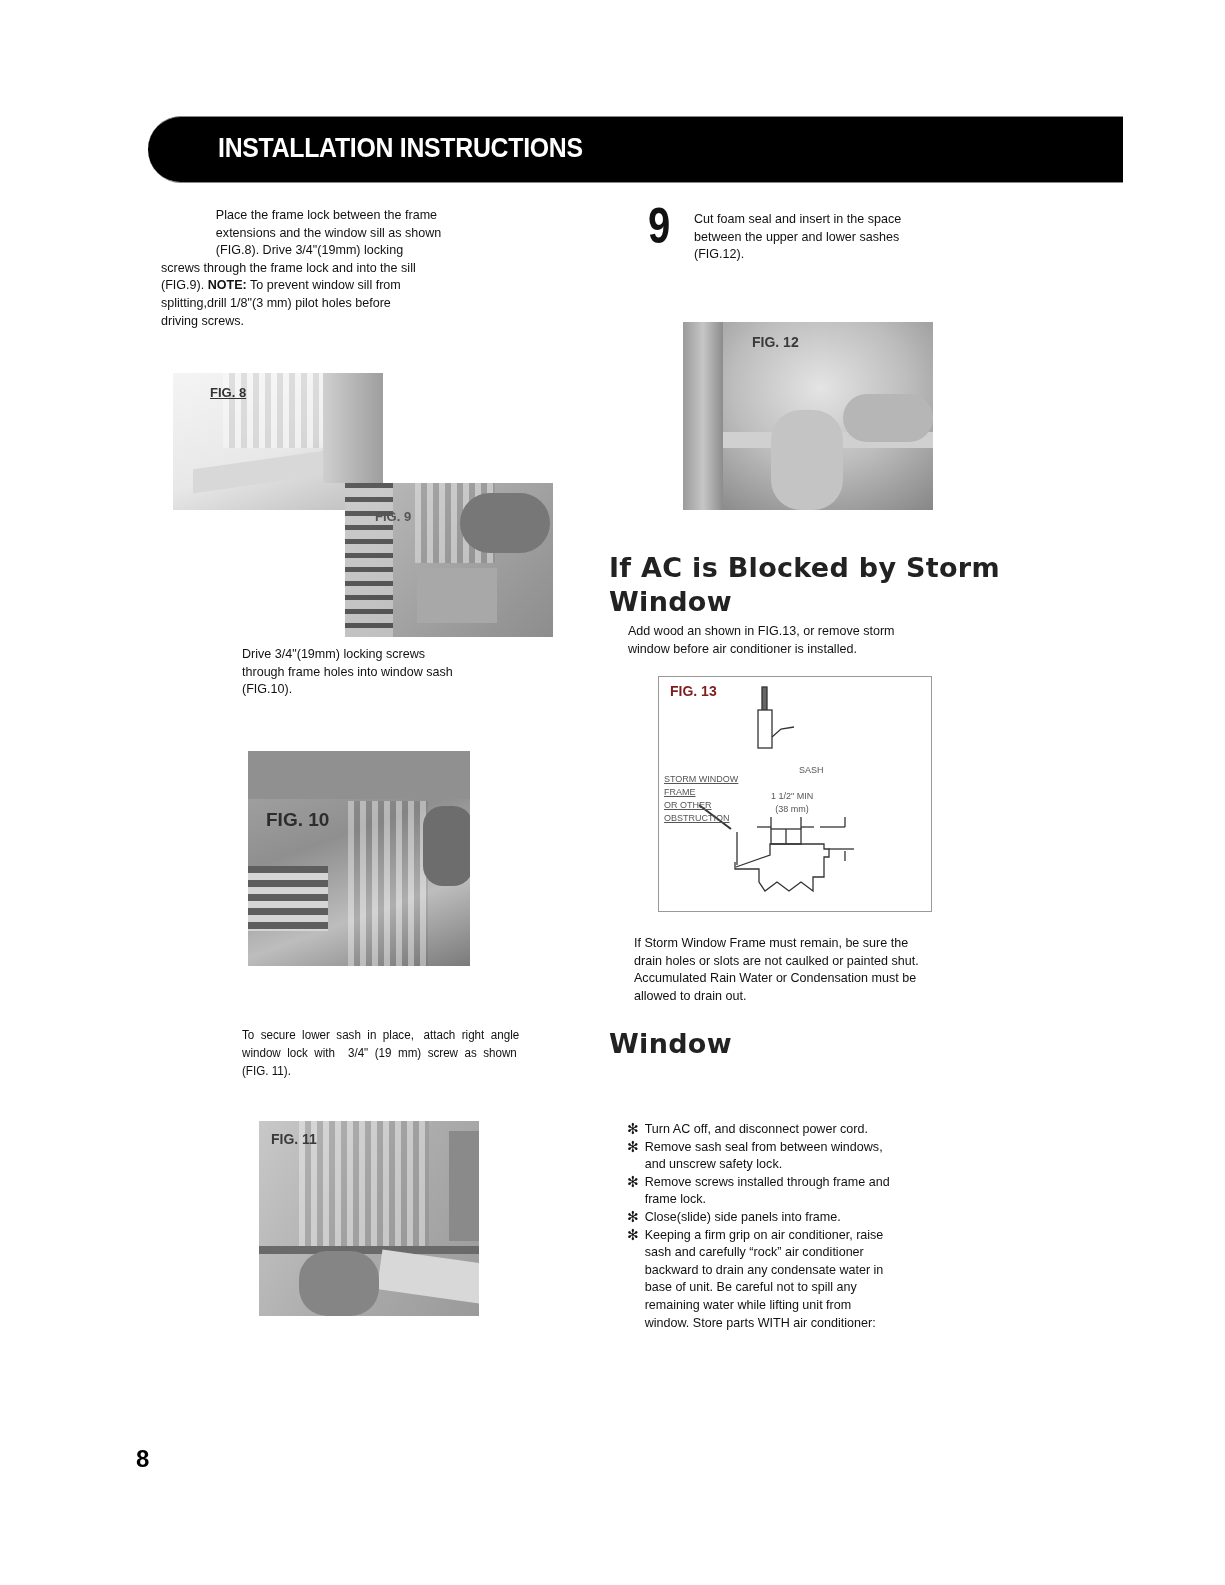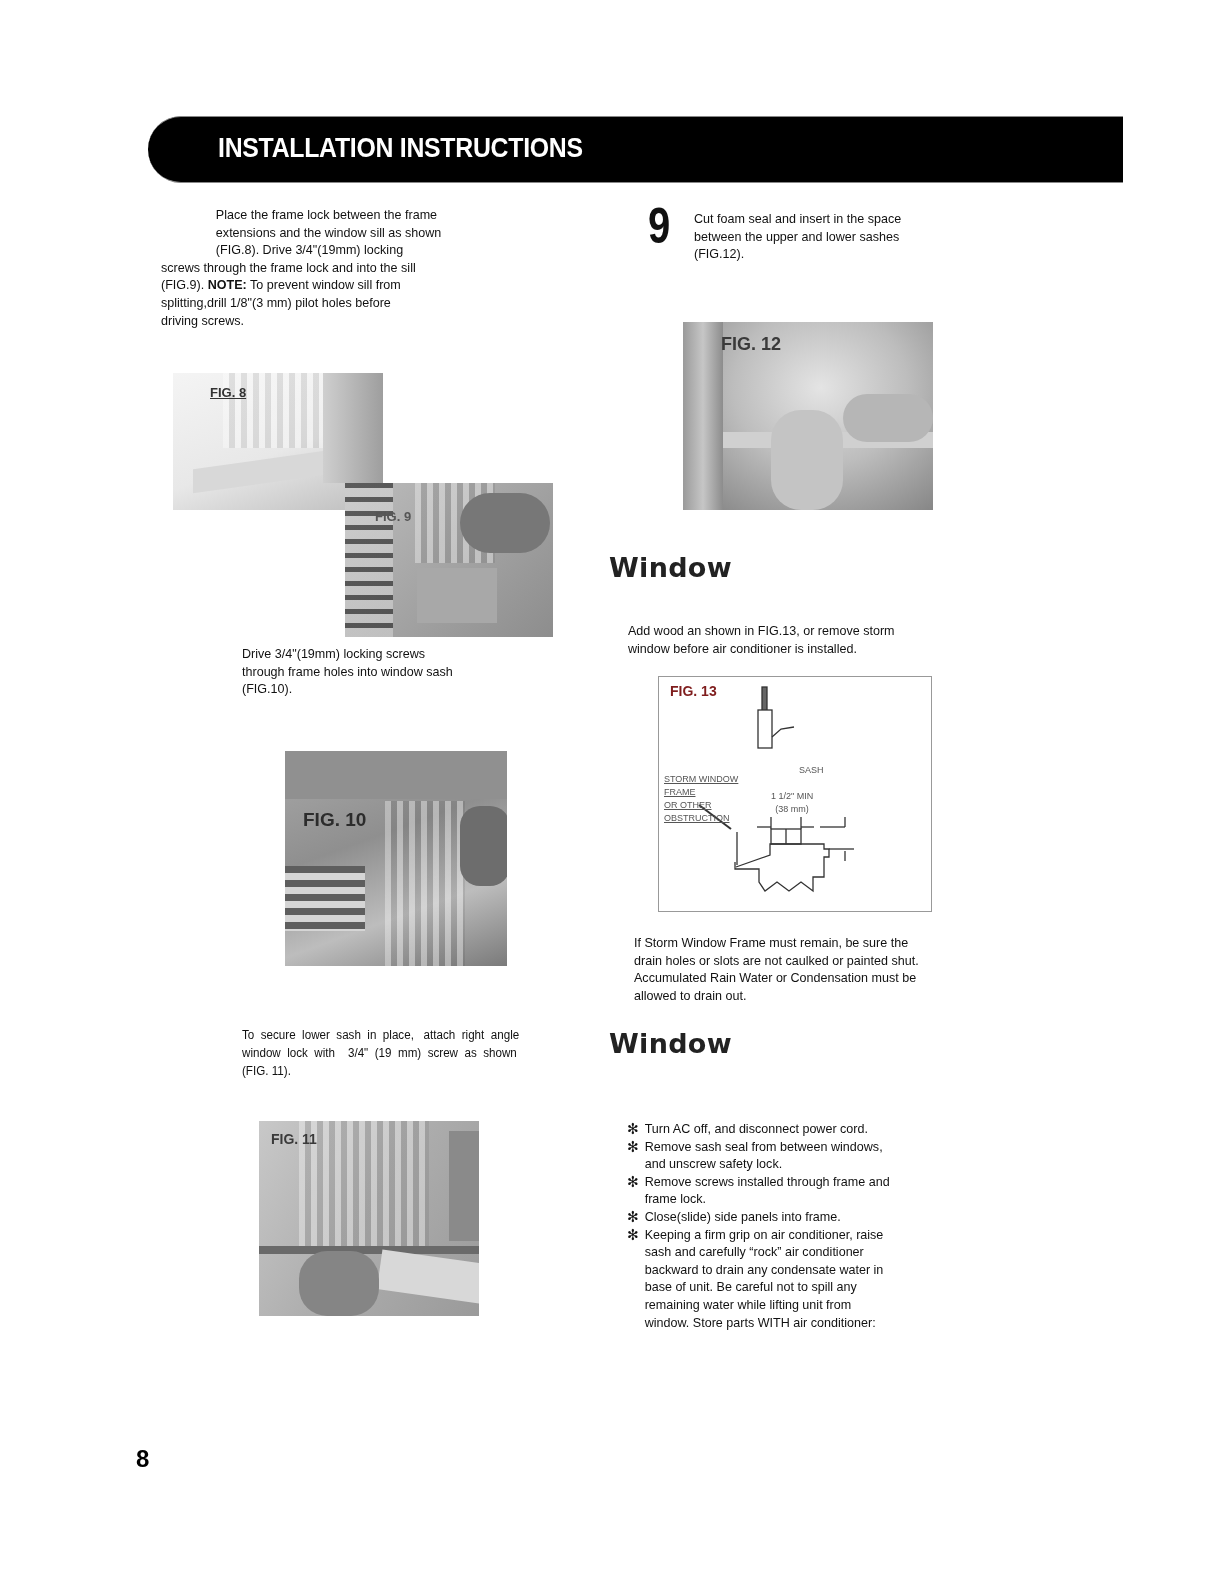--- a/index.html
+++ b/index.html
@@ -52,21 +52,21 @@
   <div class="abs" style="left:115px; top:10px; width:90px; height:60px; border-radius:30px; background:#777;"></div>
   <div class="fig-label" style="left:30px; top:26px; font-size:13px; color:#555;">FIG. 9</div>
 </div>
 
 <div class="abs body-text" style="left:242px; top:645px;">
   <div>Drive 3/4"(19mm) locking screws</div>
   <div>through frame holes into window sash</div>
   <div>(FIG.10).</div>
 </div>
 
-<div class="abs photo" style="left:248px; top:751px; width:222px; height:215px; background:linear-gradient(160deg,#a9a9a9,#8f8f8f 40%,#bdbdbd 70%,#7a7a7a);margin-left:37px;">
+<div class="abs photo" style="left:248px; top:751px; width:222px; height:215px; background:linear-gradient(160deg,#a9a9a9,#8f8f8f 40%,#bdbdbd 70%,#7a7a7a);">
   <div class="abs" style="left:0; top:0; width:222px; height:48px; background:#909090;"></div>
   <div class="stripes" style="left:100px; top:50px; width:80px; height:165px;"></div>
   <div class="abs" style="left:0; top:115px; width:80px; height:65px; background:repeating-linear-gradient(180deg,#5e5e5e 0 7px,#d5d5d5 7px 14px);"></div>
   <div class="abs" style="left:175px; top:55px; width:50px; height:80px; border-radius:20px; background:#6d6d6d;"></div>
   <div class="fig-label" style="left:18px; top:58px; font-size:19px; color:#2c2c2c;">FIG. 10</div>
 </div>
 
 <div class="abs body-text" style="left:242px; top:1026px; font-size:12.5px; line-height:18px;">
   <div style="white-space:pre;">To  secure  lower  sash  in  place,   attach  right  angle</div>
   <div style="white-space:pre;">window  lock  with    3/4"  (19  mm)  screw  as  shown</div>
@@ -87,24 +87,25 @@
   <div>Cut foam seal and insert in the space</div>
   <div>between the upper and lower sashes</div>
   <div>(FIG.12).</div>
 </div>
 
 <div class="abs photo" style="left:683px; top:322px; width:250px; height:188px; background:radial-gradient(ellipse at 55% 35%,#e4e4e4 0%,#bdbdbd 45%,#7c7c7c 100%);">
   <div class="abs" style="left:0; top:0; width:40px; height:188px; background:linear-gradient(90deg,#9a9a9a,#c6c6c6,#8c8c8c);"></div>
   <div class="abs" style="left:40px; top:110px; width:210px; height:16px; background:#d0d0d0;"></div>
   <div class="abs" style="left:88px; top:88px; width:72px; height:100px; border-radius:30px; background:#c4c4c4;"></div>
   <div class="abs" style="left:160px; top:72px; width:90px; height:48px; border-radius:24px; background:#b6b6b6;"></div>
-  <div class="fig-label" style="left:38px; top:12px; font-size:18px; color:#3a3a3a;">FIG. 12</div>
+  <div class="fig-label" style="left:69px; top:12px; font-size:14px; color:#3a3a3a;">FIG. 12</div>
 </div>
 
 <div class="abs big-head" style="left:609px; top:551px;">
+  <div>If AC is Blocked by Storm</div>
   <div>Window</div>
 </div>
 <div class="abs body-text" style="left:628px; top:622px;">
   <div>Add wood an shown in FIG.13, or remove storm</div>
   <div>window before air conditioner is installed.</div>
 </div>
 
 <div class="abs diagram" style="left:658px; top:676px; width:272px; height:234px;">
   <div class="fig-label" style="left:11px; top:6px; font-size:14px; color:#7f1d1d;">FIG. 13</div>
   <svg class="abs" style="left:0; top:0;" width="272" height="234" viewBox="0 0 272 234">

